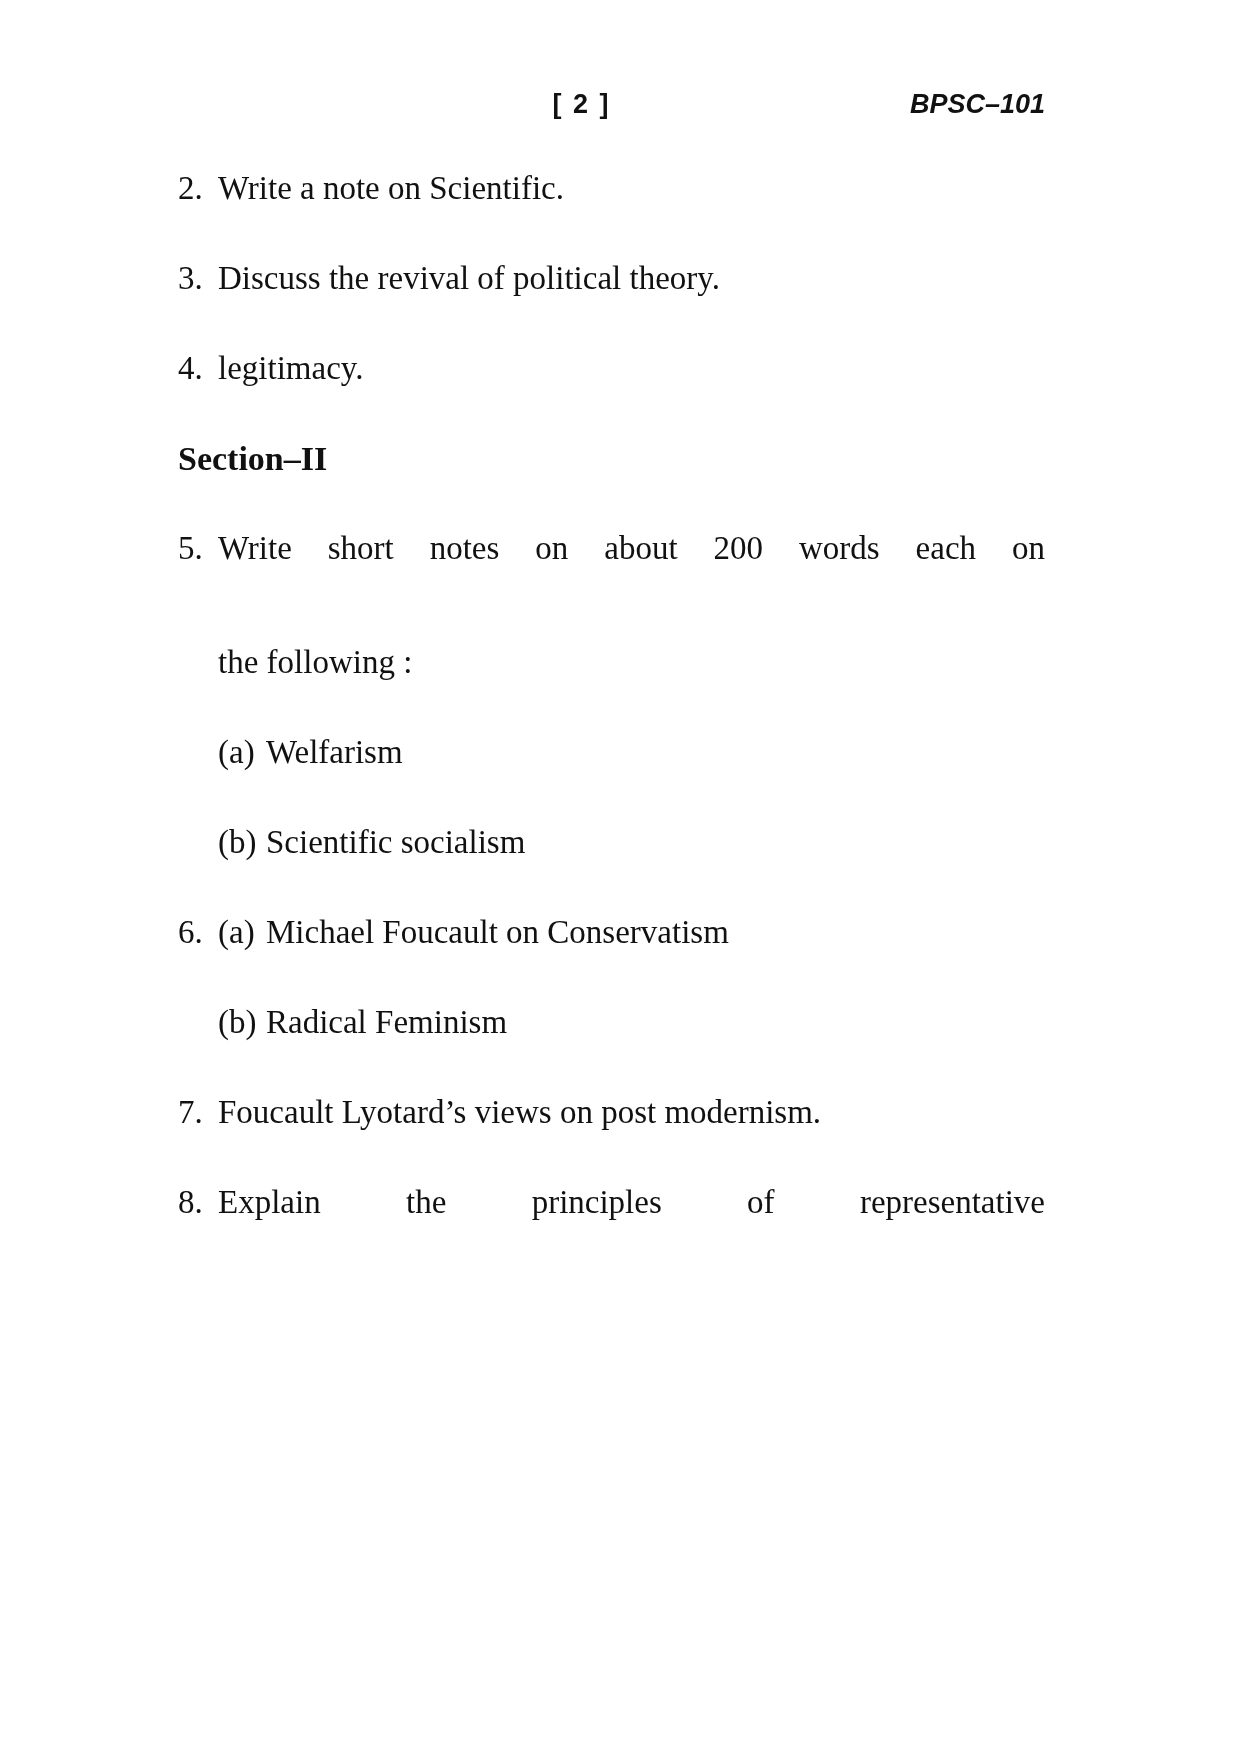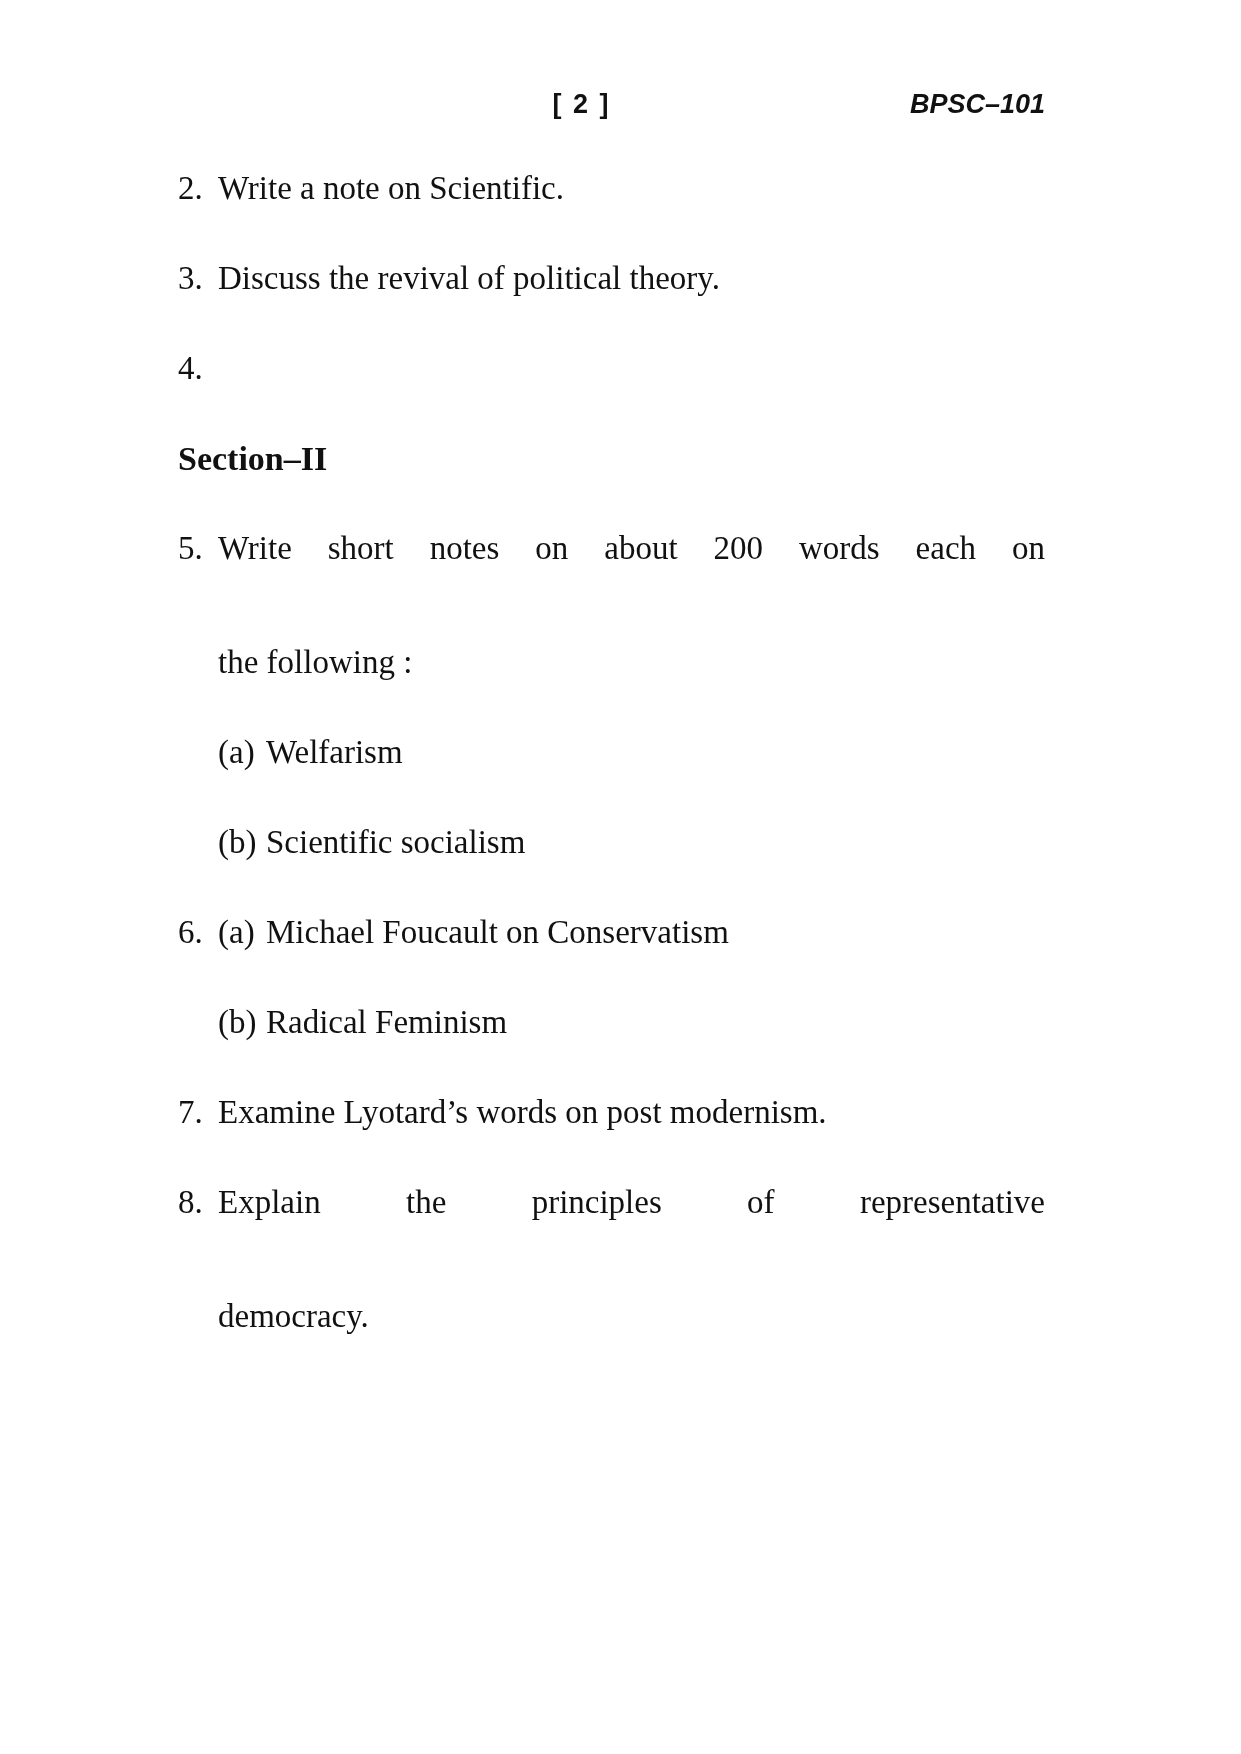--- a/index.html
+++ b/index.html
@@ -87,20 +87,21 @@
         </div>
         <div class="q">
           <div class="qnum">3.</div>
           <div class="qbody">
             <div class="qline"><span>Discuss the revival of political theory.</span></div>
           </div>
         </div>
         <div class="q">
           <div class="qnum">4.</div>
           <div class="qbody">
+            <div class="qline"><span>legitimacy.</span></div>
           </div>
         </div>
         <div class="section-h">Section–II</div>
         <div class="q">
           <div class="qnum">5.</div>
           <div class="qbody">
             <div class="qline jline"><span>Write short notes on about </span><b>200</b><span> words each on</span></div>
             <div class="qline"><span>the following :</span></div>
           </div>
         </div>
@@ -144,25 +145,24 @@
               <div class="sublabel">(b)</div>
               <div class="subbody">
                 <div class="qline"><span>Radical Feminism</span></div>
               </div>
             </div>
           </div>
         </div>
         <div class="q">
           <div class="qnum">7.</div>
           <div class="qbody">
-            <div class="qline"><span>Examine Lyotard’s words on post modernism.</span></div>
+            <div class="qline"><span>Foucault Lyotard’s views on post modernism.</span></div>
           </div>
         </div>
         <div class="q">
           <div class="qnum">8.</div>
           <div class="qbody">
             <div class="qline jline"><span>Explain the principles of representative</span></div>
-            <div class="qline"><span>democracy.</span></div>
           </div>
         </div>
       </div>
   </div>
 </div>
 
 </body></html>

